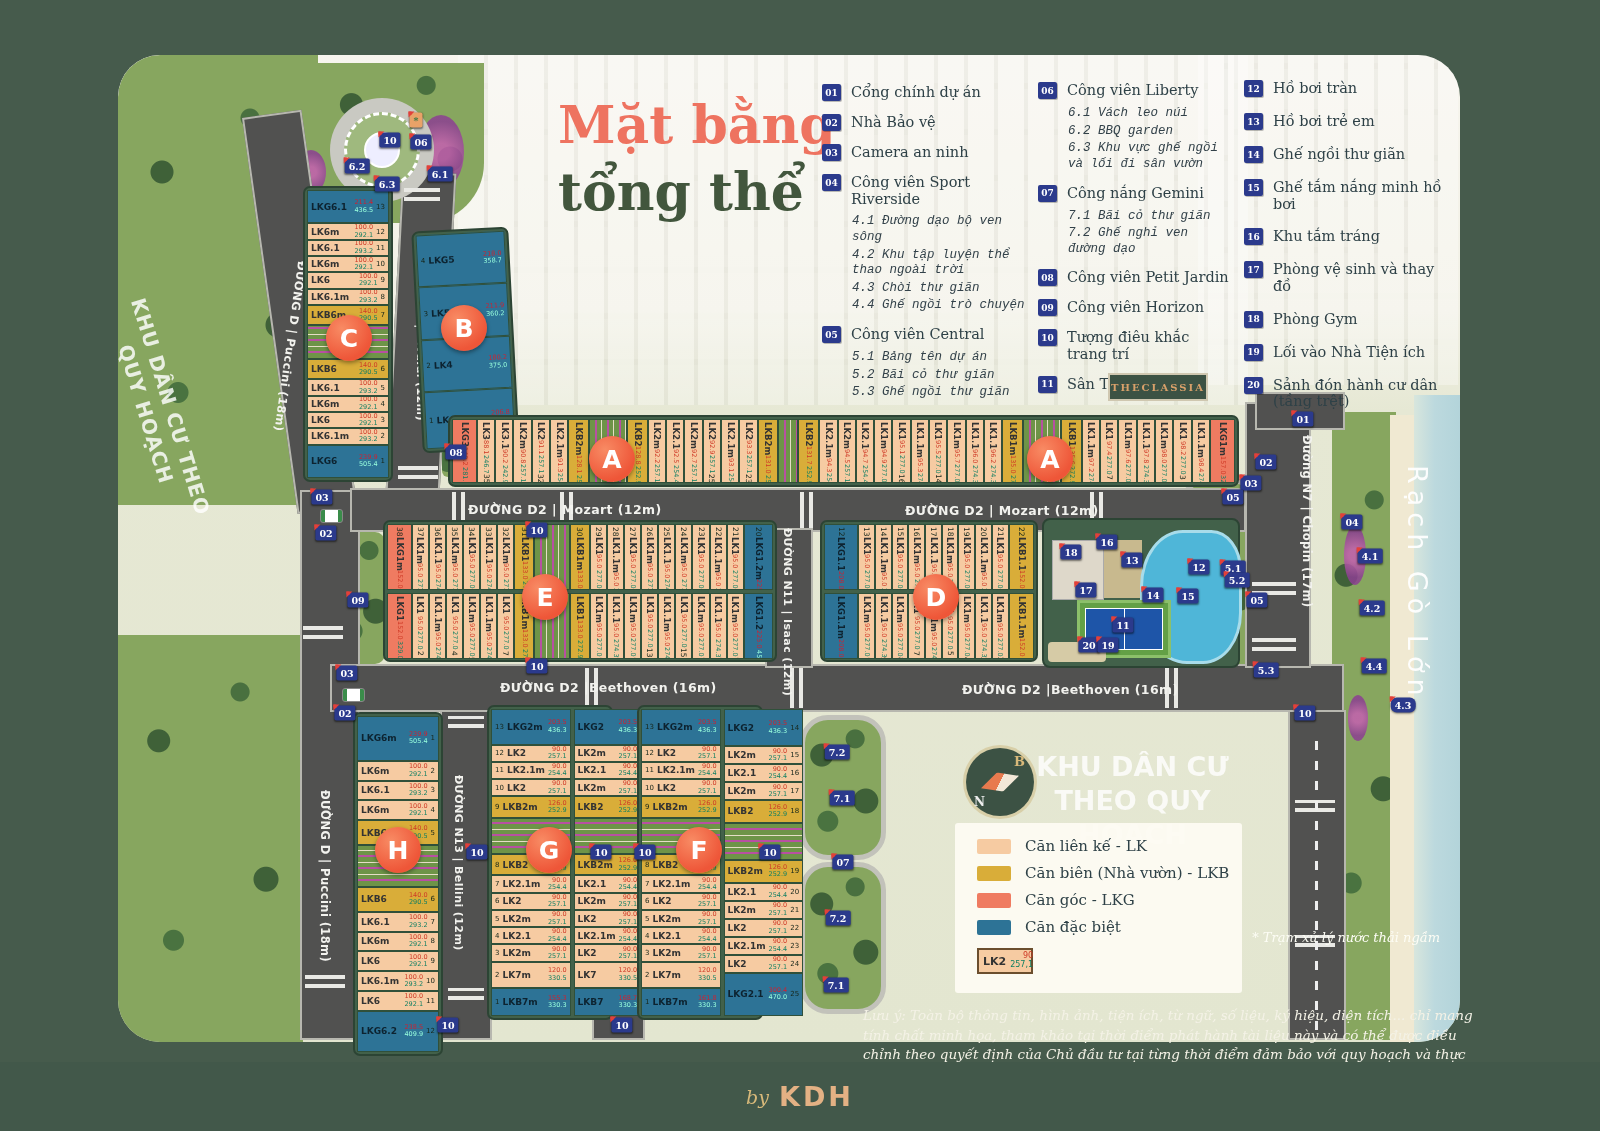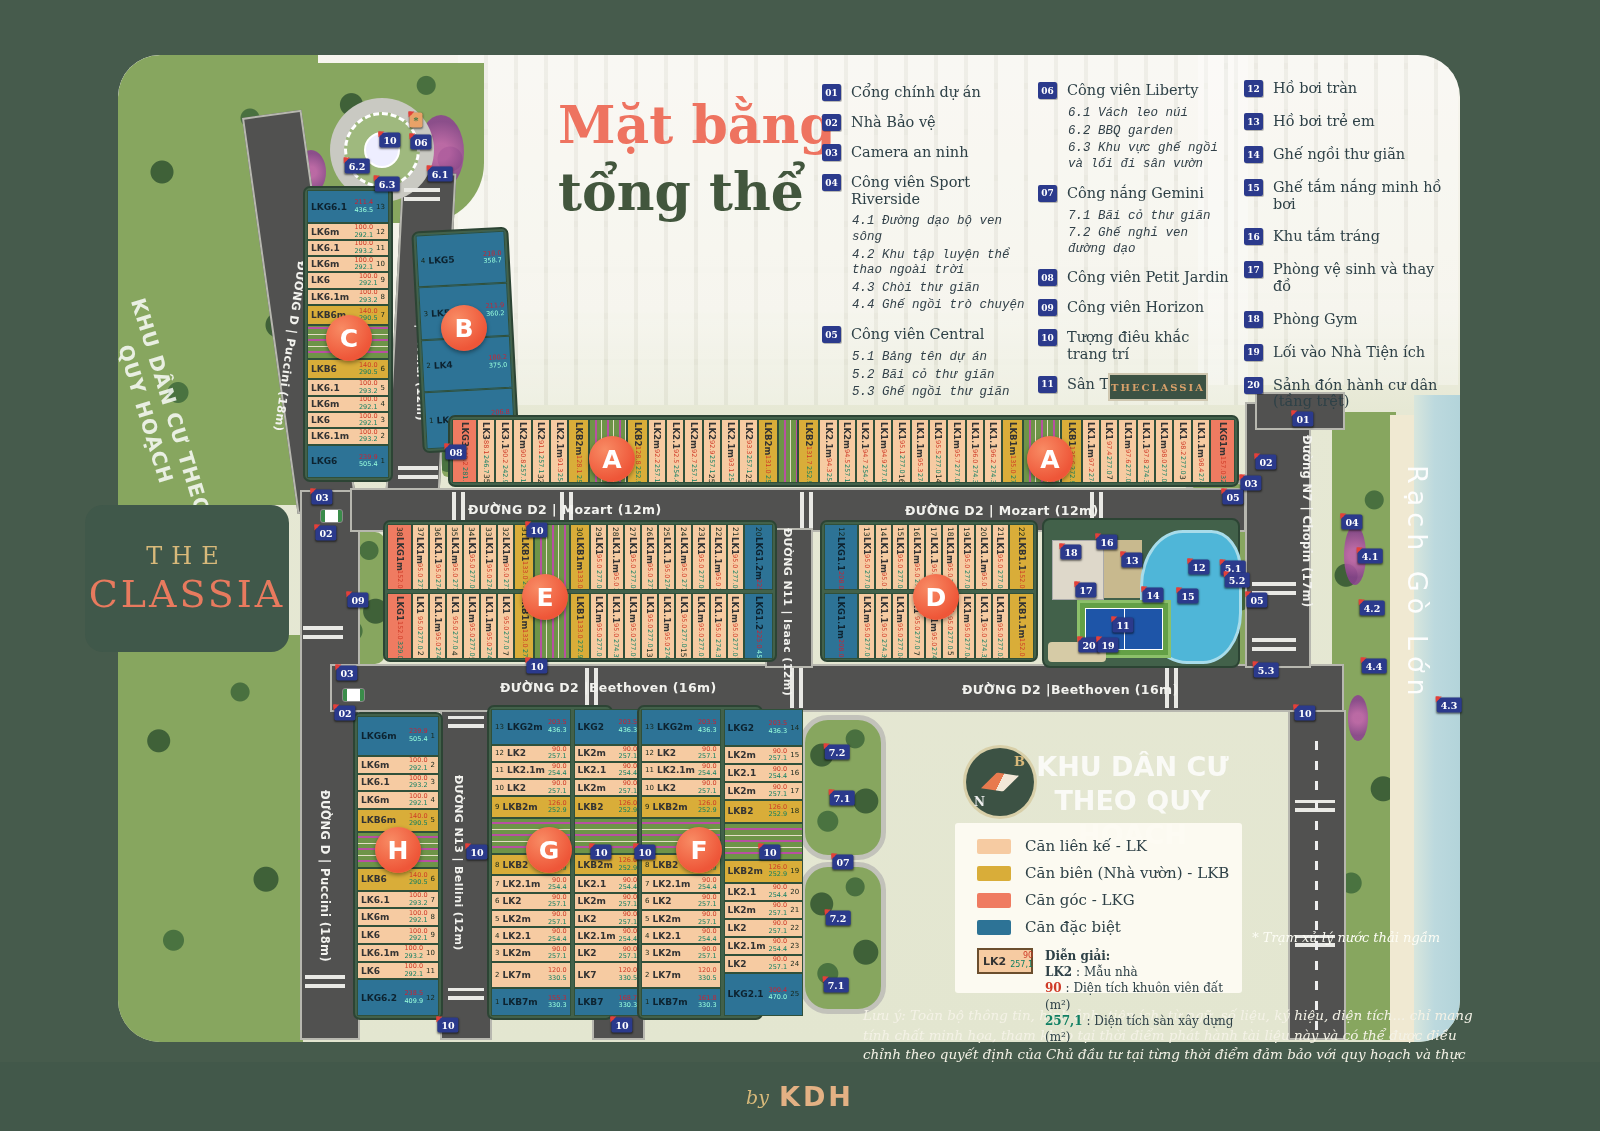--- a/index.html
+++ b/index.html
@@ -1094,21 +1094,21 @@
         </div>
         <div class="lot t1" style="flex: 1.6 1 0%;">
           <span class="lname">LKB1.1m</span>
           <div class="areas">
             <span class="a1">152.0</span>
             <span class="a2">329.1</span>
           </div>
         </div>
       </div>
   </div>
-  <div class="blk col" id="blkH" style="left:353px;top:712px;width:90px;height:308px;">
+  <div class="blk col" id="blkH" style="left:353px;top:712px;width:90px;height:344px;">
       <div class="lot t3" style="flex: 2.4 1 0%;">
         <span class="lname">LKG6m</span>
         <div class="areas">
           <span class="a1">239.9</span>
           <span class="a2">505.4</span>
         </div>
         <span class="lnum">1</span>
       </div>
       <div class="lot t0">
         <span class="lname">LK6m</span>
@@ -1748,24 +1748,20 @@
       </div>
       <div class="li">
         <span class="chip">20</span>
         <span class="lbl">Sảnh đón hành cư dân (tầng trệt)</span>
       </div>
     </div>
 
   <div id="kdc-left">
     <div>KHU DÂN CƯ THEO</div>
     <div>QUY HOẠCH</div>
-  </div>
-  <div id="logo">
-    <div class="the">THE</div>
-    <div class="classia">CLASSIA</div>
   </div>
 
   <div id="river-label">Rạch Gò Lớn</div>
 
   <div id="compass">
     <div class="nd"></div>
     <div class="b">B</div>
     <div class="n">N</div>
   </div>
   <div id="kdc-br">
@@ -1788,26 +1784,20 @@
         </div>
         <div class="prow">
           <span class="pchip" style="background: rgb(45, 115, 150);"></span>
           <span class="plbl">Căn đặc biệt</span>
         </div>
       </div>
     <div id="ex">
       <div id="ex-chip">
         <span class="code">LK2</span>
         <span class="vals"><span class="r">90</span><br><span class="g">257,1</span></span>
-      </div>
-      <div id="ex-text">
-        <div class="h">Diễn giải:</div>
-        <div><span class="b">LK2</span> <span>: Mẫu nhà</span></div>
-        <div><span class="r">90</span> <span>: Diện tích khuôn viên đất (m²)</span></div>
-        <div><span class="g">257,1</span> <span>: Diện tích sàn xây dựng (m²)</span></div>
       </div>
     </div>
   </div>
 
   <div id="star-note">* Trạm xử lý nước thải ngầm</div>
   <div id="disclaimer">Lưu ý: Toàn bộ thông tin, hình ảnh, tiện ích, từ ngữ, số liệu, ký hiệu, diện tích... chỉ mang tính chất minh họa, tham khảo tại thời điểm phát hành tài liệu này và có thể được điều chỉnh theo quyết định của Chủ đầu tư tại từng thời điểm đảm bảo với quy hoạch và thực tế thi công của dự án. Thông tin chính xác sẽ căn cứ trên hợp đồng mua bán.</div>
 
   <div id="footer">
     <span class="by">by</span>
     <span class="brand">KDH</span>
@@ -1835,21 +1825,21 @@
       <span class="mk" style="left: 448px; top: 1025px;">10</span>
       <span class="mk" style="left: 622px; top: 1025px;">10</span>
       <span class="mk" style="left: 1303px; top: 419px;">01</span>
       <span class="mk" style="left: 1266px; top: 462px;">02</span>
       <span class="mk" style="left: 1251px; top: 483px;">03</span>
       <span class="mk" style="left: 1233px; top: 497px;">05</span>
       <span class="mk" style="left: 1352px; top: 522px;">04</span>
       <span class="mk" style="left: 1370px; top: 556px;">4.1</span>
       <span class="mk" style="left: 1372px; top: 608px;">4.2</span>
       <span class="mk" style="left: 1374px; top: 666px;">4.4</span>
-      <span class="mk" style="left: 1449px; top: 705px;">4.3</span>
+      <span class="mk" style="left: 1403px; top: 705px; border-radius: 6px;">4.3</span>
       <span class="mk" style="left: 1233px; top: 568px;">5.1</span>
       <span class="mk" style="left: 1237px; top: 580px;">5.2</span>
       <span class="mk" style="left: 1266px; top: 638px; margin-top: 32px;">5.3</span>
       <span class="mk" style="left: 1257px; top: 600px;">05</span>
       <span class="mk" style="left: 1071px; top: 552px;">18</span>
       <span class="mk" style="left: 1107px; top: 542px;">16</span>
       <span class="mk" style="left: 1132px; top: 560px;">13</span>
       <span class="mk" style="left: 1199px; top: 567px;">12</span>
       <span class="mk" style="left: 1086px; top: 590px;">17</span>
       <span class="mk" style="left: 1153px; top: 595px;">14</span>

